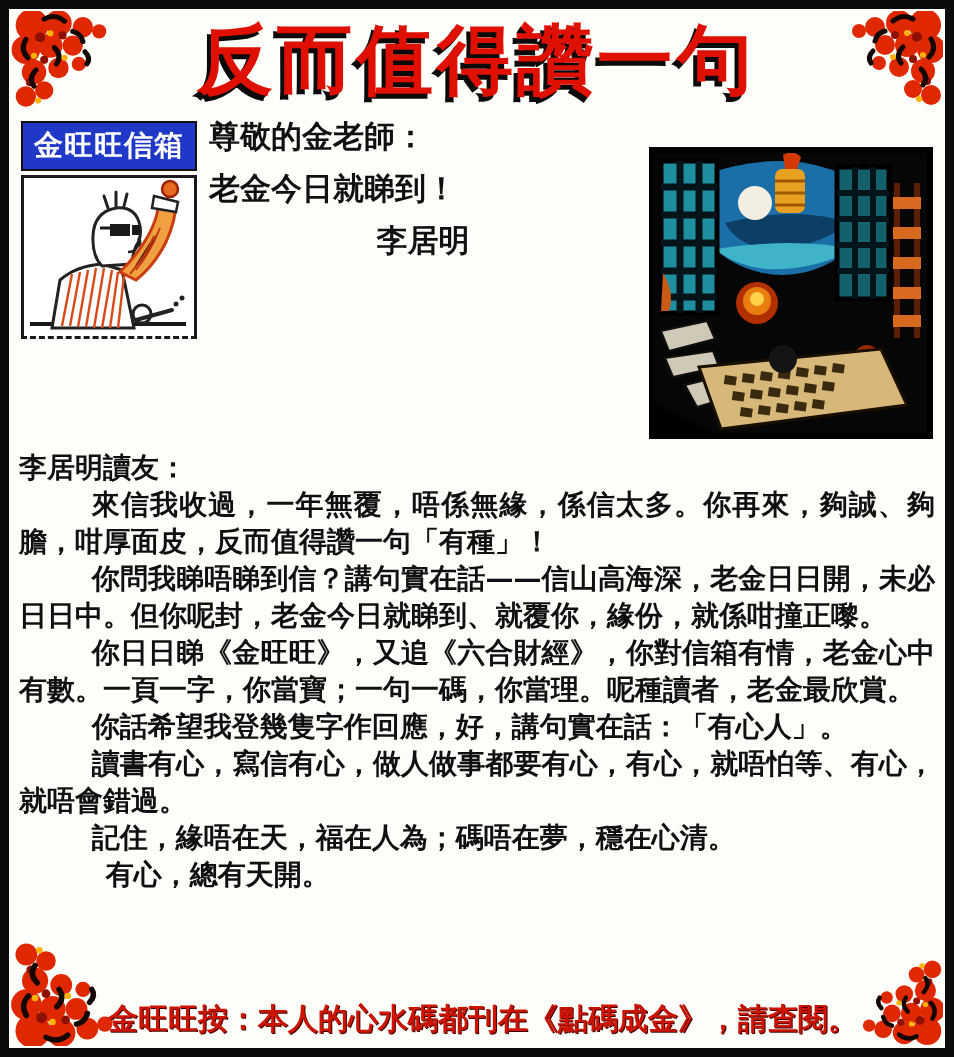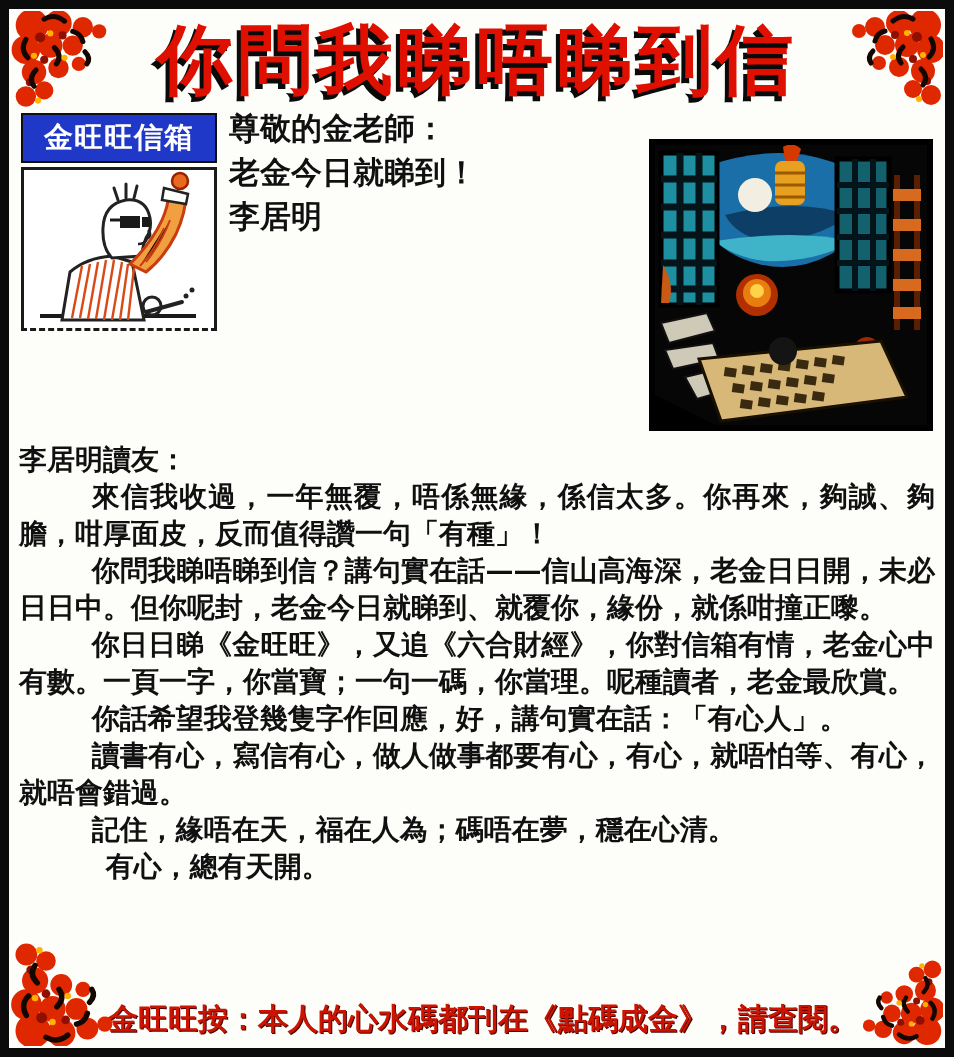--- a/index.html
+++ b/index.html
@@ -27,21 +27,21 @@
     font-weight:900;
     letter-spacing:4px;
     color:#e01000;
     text-shadow:-4px 5px 0 #0a0a0a;
     line-height:1.1;
   }
   
   .body-area{position:relative;padding:0 10px;z-index:2;}
   .logo-box{
     float:left;
-    width:196px;
+    width:176px;
     margin:2px 12px 6px 2px;
   }
   .logo-header{
     background:#2038c8;
     border:2px solid #101010;
     color:#fff;
     font-family:"Liberation Sans","DejaVu Sans",sans-serif;
     font-weight:900;
     font-size:29px;
     text-align:center;
@@ -58,24 +58,24 @@
   .logo-art svg{display:block;width:100%;height:100%;}
   .photo{
     float:right;
     width:272px;height:280px;
     border:6px solid #000;
     margin:28px 2px 10px 12px;
     background:#000;
   }
   .photo svg{display:block;width:100%;height:100%;}
   
-  .letter p{margin:8px;font-size:31px;line-height:36px;font-weight:900;text-align:justify;}
+  .letter p{margin:16px;font-size:31px;line-height:36px;font-weight:900;text-align:justify;}
   .letter .salut{text-align:left;}
   .letter .indent{text-indent:2.4em;}
-  .letter .sig{text-align:left;padding-right:46px;font-weight:900;}
+  .letter .sig{text-align:center;padding-right:46px;font-weight:900;}
   
   .reply{clear:both;margin-top:8px;}
   .reply p{margin:0;font-size:28px;line-height:37px;font-weight:700;text-align:justify;
            font-family:"DejaVu Serif","Liberation Serif",serif;}
   .reply .salut{text-align:left;}
   .reply .indent{text-indent:2.6em;}
   .reply .indent-more{text-indent:3.1em;}
   
   .footer{
     position:absolute;left:12px;right:0;bottom:8px;
@@ -137,21 +137,21 @@
   <svg class="corner tr">
       <use href="#flower"></use>
     </svg>
   <svg class="corner bl">
       <use href="#flower"></use>
     </svg>
   <svg class="corner br">
       <use href="#flower"></use>
     </svg>
 
-  <h1 class="title">你問我睇唔睇到信</h1>
+  <h1 class="title">反而值得讚一句</h1>
 
   <div class="body-area">
 
     <div class="logo-box">
       <div class="logo-header">金旺旺信箱</div>
       <div class="logo-art">
         <svg viewBox="0 0 170 158">
           <rect x="0" y="0" width="170" height="158" fill="#ffffff"></rect>
           <path d="M6 146 H162" stroke="#1a1a1a" stroke-width="4" fill="none"></path>
 

